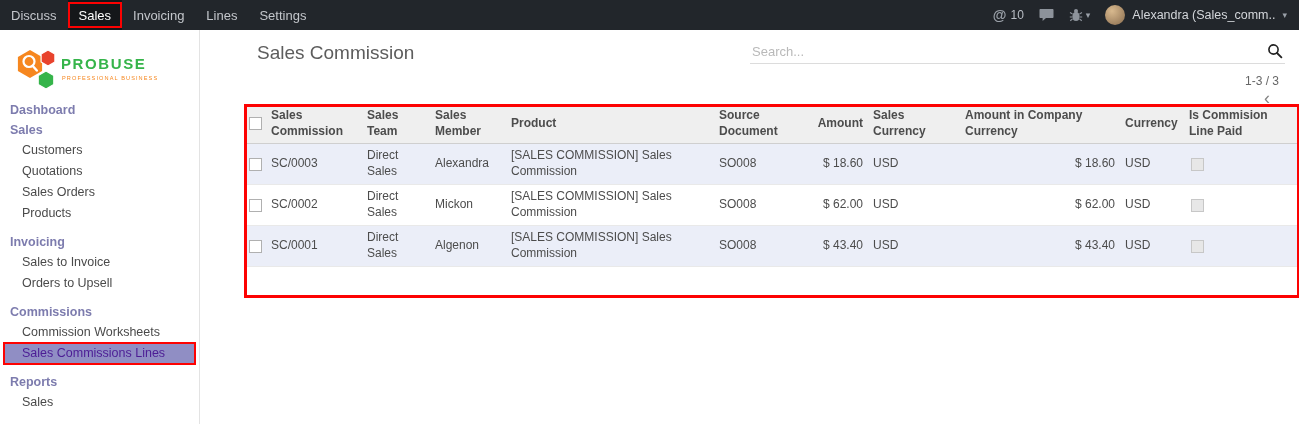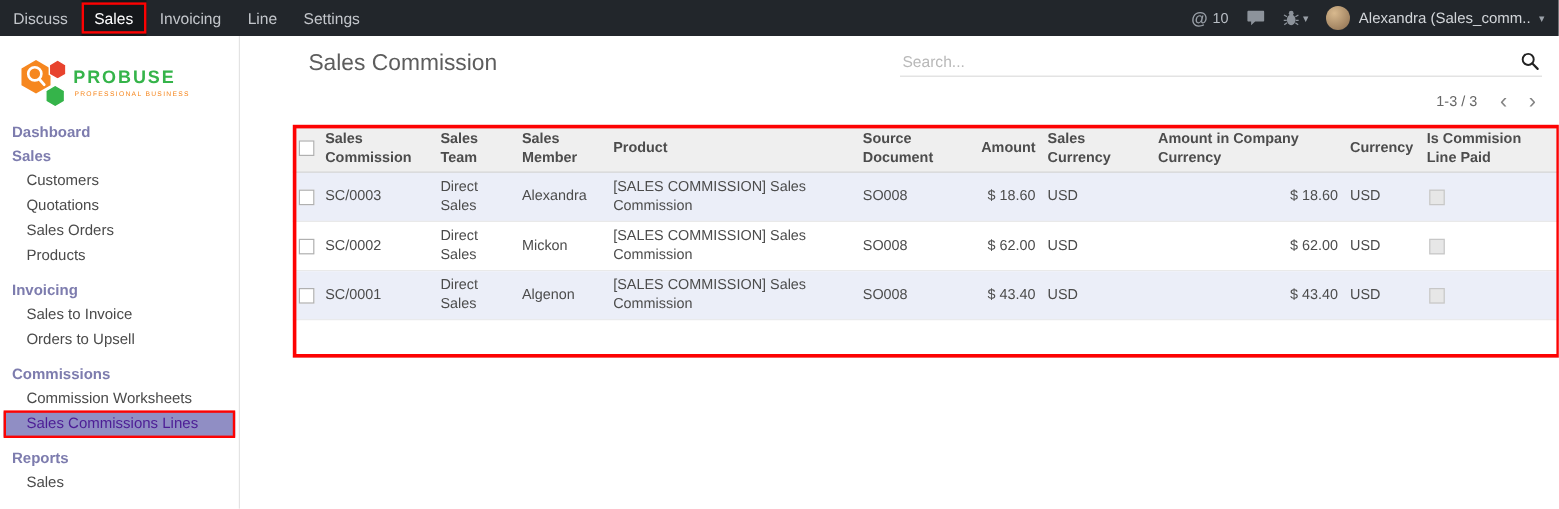--- a/index.html
+++ b/index.html
@@ -48,21 +48,21 @@
   .sitem.annotated::after { content: ""; position: absolute; inset: -1px 0px; border: 2px solid #fd0202; pointer-events: none; }
 
   
   .main { position: absolute; top: 30px; left: 200px; right: 0; bottom: 0; background: #fff; margin-left: 44px; }
   .control-panel { position: relative; height: 74px; }
   .page-title { position: absolute; left: 13px; top: 12px; font-size: 19px; font-weight: 400; color: #5d5d5d; }
   .search { position: absolute; top: 10px; right: 14px; width: 535px; border-bottom: 1px solid #dcdcdc; display: flex; align-items: center; }
   .search input { flex: 1; border: none; outline: none; font-size: 13px; padding: 4px 2px; color: #333; background: transparent; }
   .search input::placeholder { color: #b9b9b9; }
   .search-icon { cursor: pointer; padding: 2px 2px 3px 6px; display: flex; }
-  .pager { position: absolute; top: 44px; right: 10px; display: flex; align-items: center; }
+  .pager { position: absolute; top: 44px; right: 10px; display: flex; align-items: center; flex-direction: column; }
   .pager-text { font-size: 12px; color: #666; margin-right: 10px; }
   .pager-btn { background: none; border: none; color: #848484; font-size: 18px; line-height: 20px; padding: 0 9px; cursor: pointer; }
 
   
   .listview { position: relative; }
   .thead, .trow { display: flex; width: 1099px; }
   .thead { height: 40px; background: #efefef; border-bottom: 1px solid #cfcfcf; }
   .trow { height: 41px; border-bottom: 1px solid #e9e9e9; background: #fff; cursor: pointer; }
   .trow.alt { background: #ebeef8; }
   .cell { display: flex; align-items: center; padding: 2px 5px; font-size: 12px; color: #4c4c4c; line-height: 1.3; overflow: hidden; }
@@ -92,21 +92,21 @@
   }
 </style>
 </head>
 <body>
 
 <header class="topbar">
   <nav class="menus">
     <a class="menu">Discuss</a>
     <a class="menu active annotated">Sales</a>
     <a class="menu">Invoicing</a>
-    <a class="menu">Line</a>
+    <a class="menu">Lines</a>
     <a class="menu">Settings</a>
   </nav>
   <div class="top-right">
     <div class="mention">
       <span class="at">@</span>
       <span class="cnt">10</span>
     </div>
     <span class="icon-btn">
       <svg width="15" height="14" viewBox="0 0 15 14">
         <path d="M1.5 1h12c.6 0 1 .4 1 1v7c0 .6-.4 1-1 1H7l-3.4 3v-3H1.5c-.6 0-1-.4-1-1V2c0-.6.4-1 1-1z" fill="#8d939b"></path>

